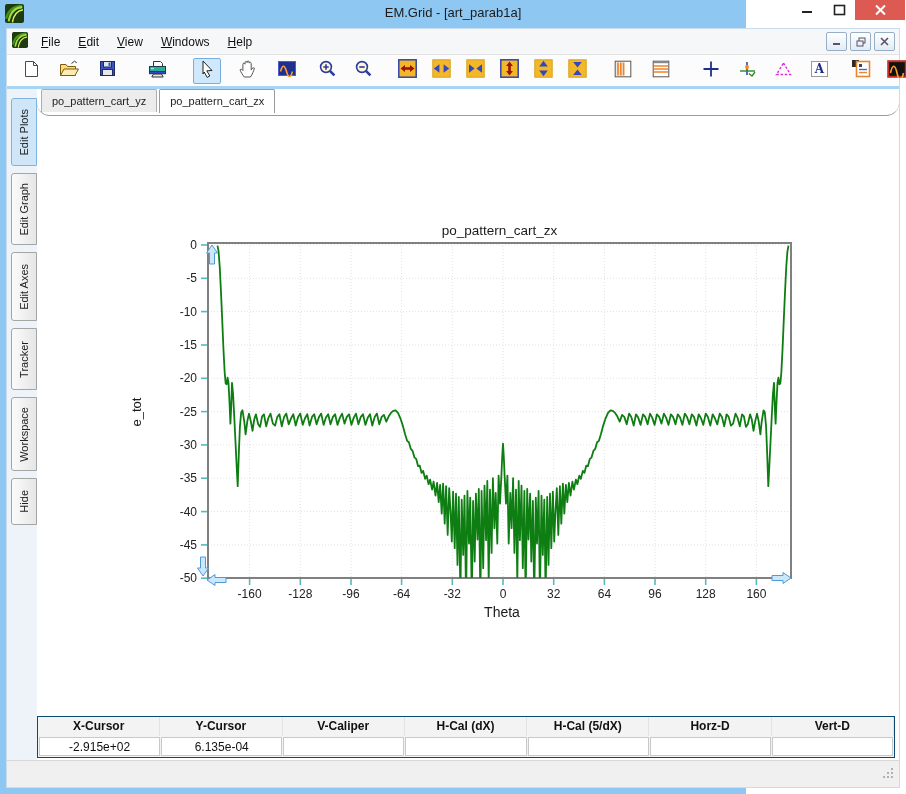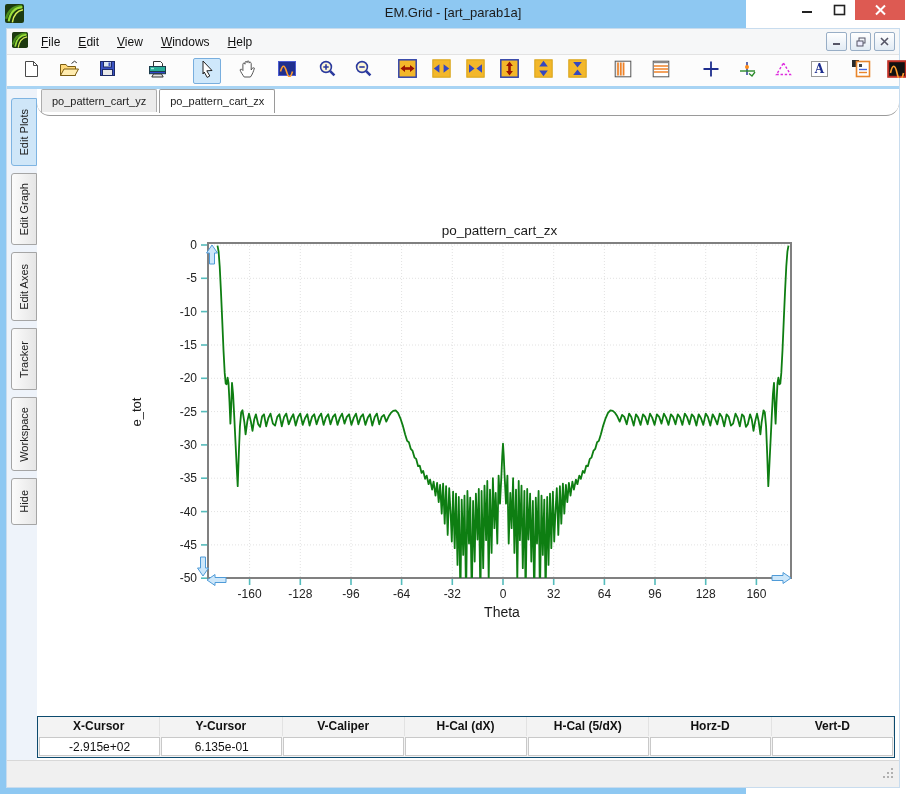--- a/index.html
+++ b/index.html
@@ -399,21 +399,21 @@
               <div>X-Cursor</div>
               <div>Y-Cursor</div>
               <div>V-Caliper</div>
               <div>H-Cal (dX)</div>
               <div>H-Cal (5/dX)</div>
               <div>Horz-D</div>
               <div>Vert-D</div>
             </div>
             <div class="st-vals">
               <div>-2.915e+02</div>
-              <div>6.135e-01</div>
+              <div>6.135e-04</div>
               <div></div>
               <div></div>
               <div></div>
               <div></div>
               <div></div>
             </div>
           </div>
       </div>
     </div>
 

